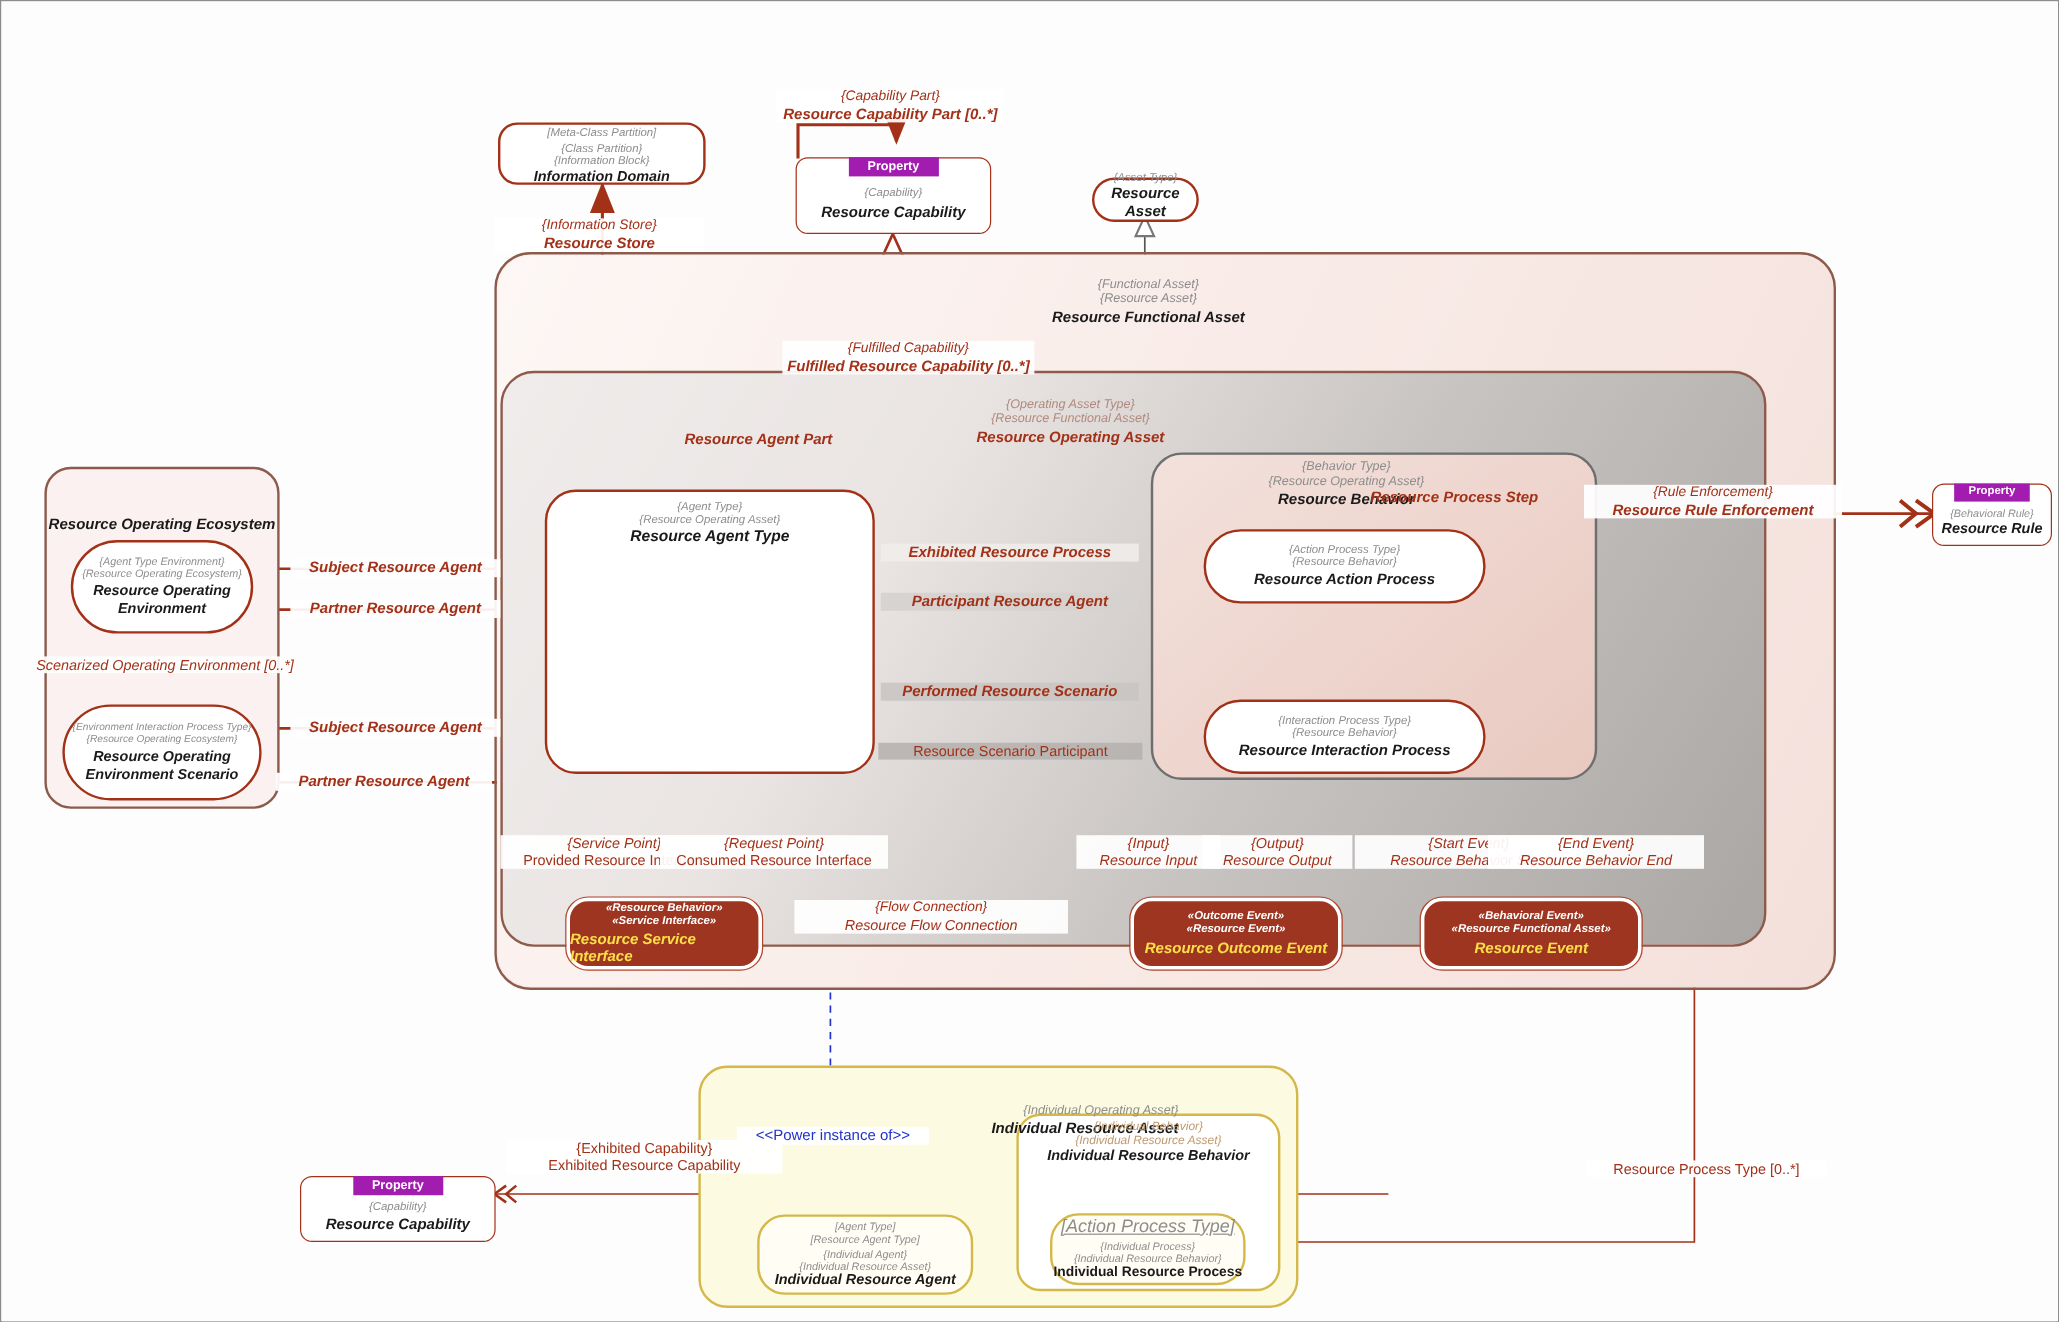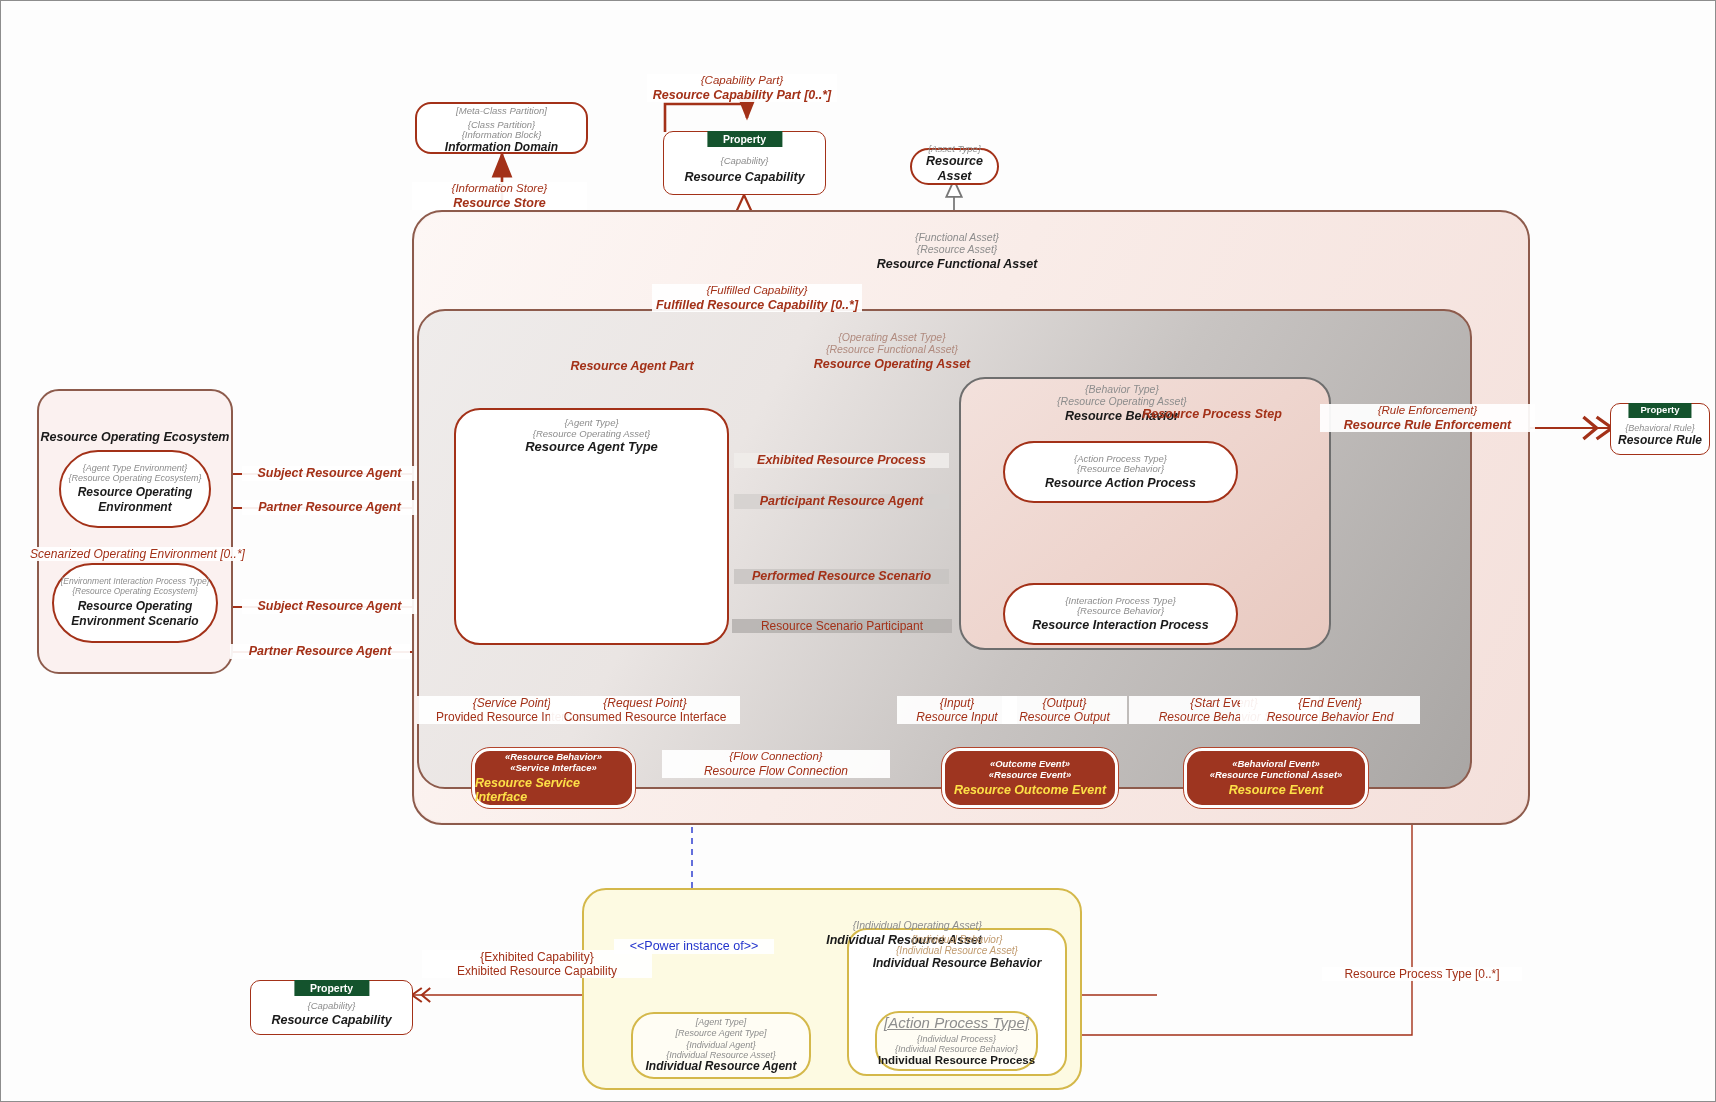--- a/index.html
+++ b/index.html
@@ -48,21 +48,21 @@
     outline:1.6px solid #b3452c;
     display:flex;flex-direction:column;align-items:center;justify-content:center;
     color:#fff;
   }
   .blk-filled .st{font-style:italic;font-size:9.5px;line-height:1.15;color:#fff;font-weight:bold;}
   .blk-filled .nm2{font-weight:bold;font-style:italic;font-size:12.5px;color:#fde047;margin-top:3px;}
 
   
   .prop-hdr{
     position:absolute;left:50%;transform:translateX(-50%);top:-1px;
-    background:#14532d;color:#fff;font-size:10.5px;font-weight:bold;
+    background:#a21caf;color:#fff;font-size:10.5px;font-weight:bold;
     padding:2px 16px;line-height:1.15;white-space:nowrap;
   }
 
   
   .cont{position:absolute;box-sizing:border-box;border-radius:26px;}
 
   
   .lbl{position:absolute;text-align:center;white-space:nowrap;
        background:rgba(255,255,255,0.93);line-height:1.18;}
   .lbl .g{color:#a33118;font-style:italic;font-size:11.5px;display:block;}
@@ -269,21 +269,21 @@
       <div class="meta" style="font-size:9.5px;">{Resource Behavior}</div>
       <div class="nm" style="font-size:12.5px;margin-top:1px;">Resource Interaction Process</div>
     </div>
 
     <div class="node blk pill z4" style="left:57px;top:418px;width:152px;height:78px;justify-content:center;">
       <div class="meta" style="font-size:9px;">{Agent Type Environment}</div>
       <div class="meta" style="font-size:9px;">{Resource Operating Ecosystem}</div>
       <div class="nm" style="font-size:12px;margin-top:2px;line-height:1.25;">Resource Operating Environment</div>
     </div>
 
-    <div class="node blk pill z4" style="left:50px;top:531px;width:166px;height:80px;justify-content:center;">
+    <div class="node blk pill z4" style="left:50px;top:555px;width:166px;height:80px;justify-content:center;">
       <div class="meta" style="font-size:8.5px;">{Environment Interaction Process Type}</div>
       <div class="meta" style="font-size:8.5px;">{Resource Operating Ecosystem}</div>
       <div class="nm" style="font-size:12px;margin-top:2px;line-height:1.25;">Resource Operating Environment Scenario</div>
     </div>
 
     <div class="node blk thin z4" style="left:1608px;top:371px;width:100px;height:52px;border-radius:10px;justify-content:center;">
       <div class="prop-hdr" style="font-size:9.5px;padding:2px 12px;">Property</div>
       <div class="meta" style="font-size:9px;margin-top:13px;">{Behavioral Rule}</div>
       <div class="nm" style="font-size:12px;margin-top:1px;">Resource Rule</div>
     </div>

